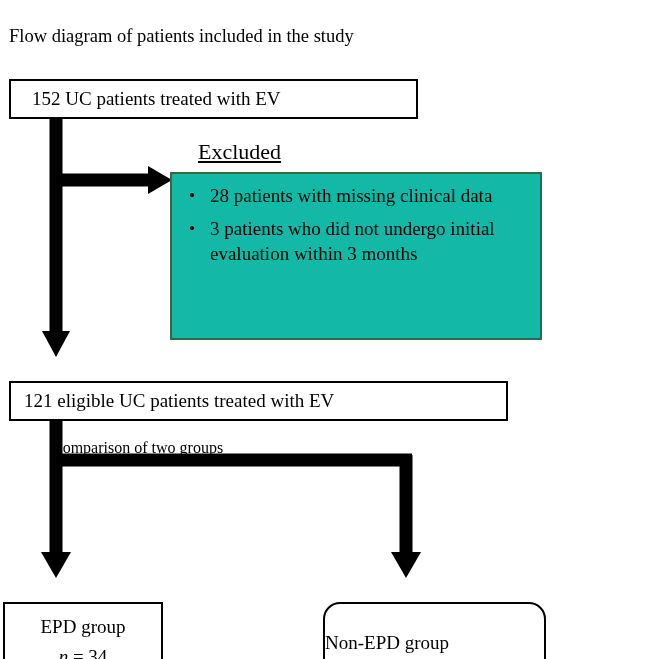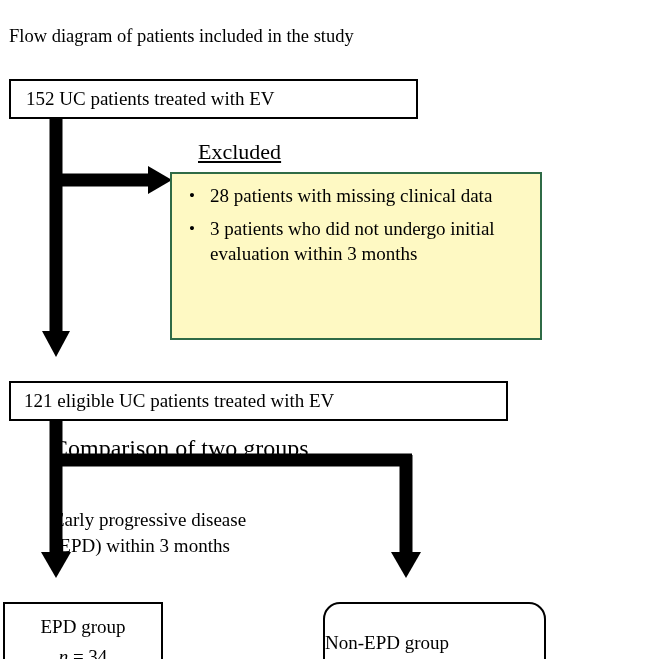--- a/index.html
+++ b/index.html
@@ -40,30 +40,30 @@
     align-items: center;
     font-size: 19px;
     line-height: 24px;
   }
 
   #box-top {
     left: 9px;
     top: 55px;
     width: 409px;
     height: 40px;
-    padding-left: 15px;
+    padding-left: 21px;
   }
 
   #box-excluded {
     left: 170px;
     top: 148px;
     width: 372px;
     height: 168px;
     border: 2px solid #2f6b46;
-    background: #fef9c3;
+    background: #14b8a6;
     display: block;
     padding: 9px 18px 0 16px;
   }
   #box-excluded ul {
     margin: 0;
     padding: 0 0 0 22px;
     list-style: none;
   }
   #box-excluded li {
     position: relative;
@@ -91,21 +91,21 @@
     left: 9px;
     top: 357px;
     width: 499px;
     height: 40px;
     padding-left: 13px;
   }
 
   #compare-label {
     left: 52px;
     top: 412px;
-    font-size: 24px;
+    font-size: 16px;
     line-height: 24px;
   }
 
   #label-epd {
     left: 53px;
     top: 483px;
     width: 200px;
     font-size: 19px;
     line-height: 26px;
   }
@@ -186,21 +186,20 @@
       <li>3 patients who did not undergo initial evaluation within 3 months</li>
     </ul>
   </div>
 
   <div class="box abs" id="box-eligible">
     <span>121 eligible UC patients treated with EV</span>
   </div>
 
   <div class="abs" id="compare-label">Comparison of two groups</div>
 
-  <div class="abs" id="label-epd">Early progressive disease (EPD) within 3 months</div>
 
   <div class="box abs" id="box-epd-group">
     <div class="grp-line">EPD group</div>
     <div class="grp-line"><em>n</em> <span>= 34</span></div>
   </div>
 
   <div class="box abs" id="box-nonepd-group">
     <div class="grp-line">Non-EPD group</div>
     <div class="grp-line"><em>n</em> <span>= 87</span></div>
   </div>

